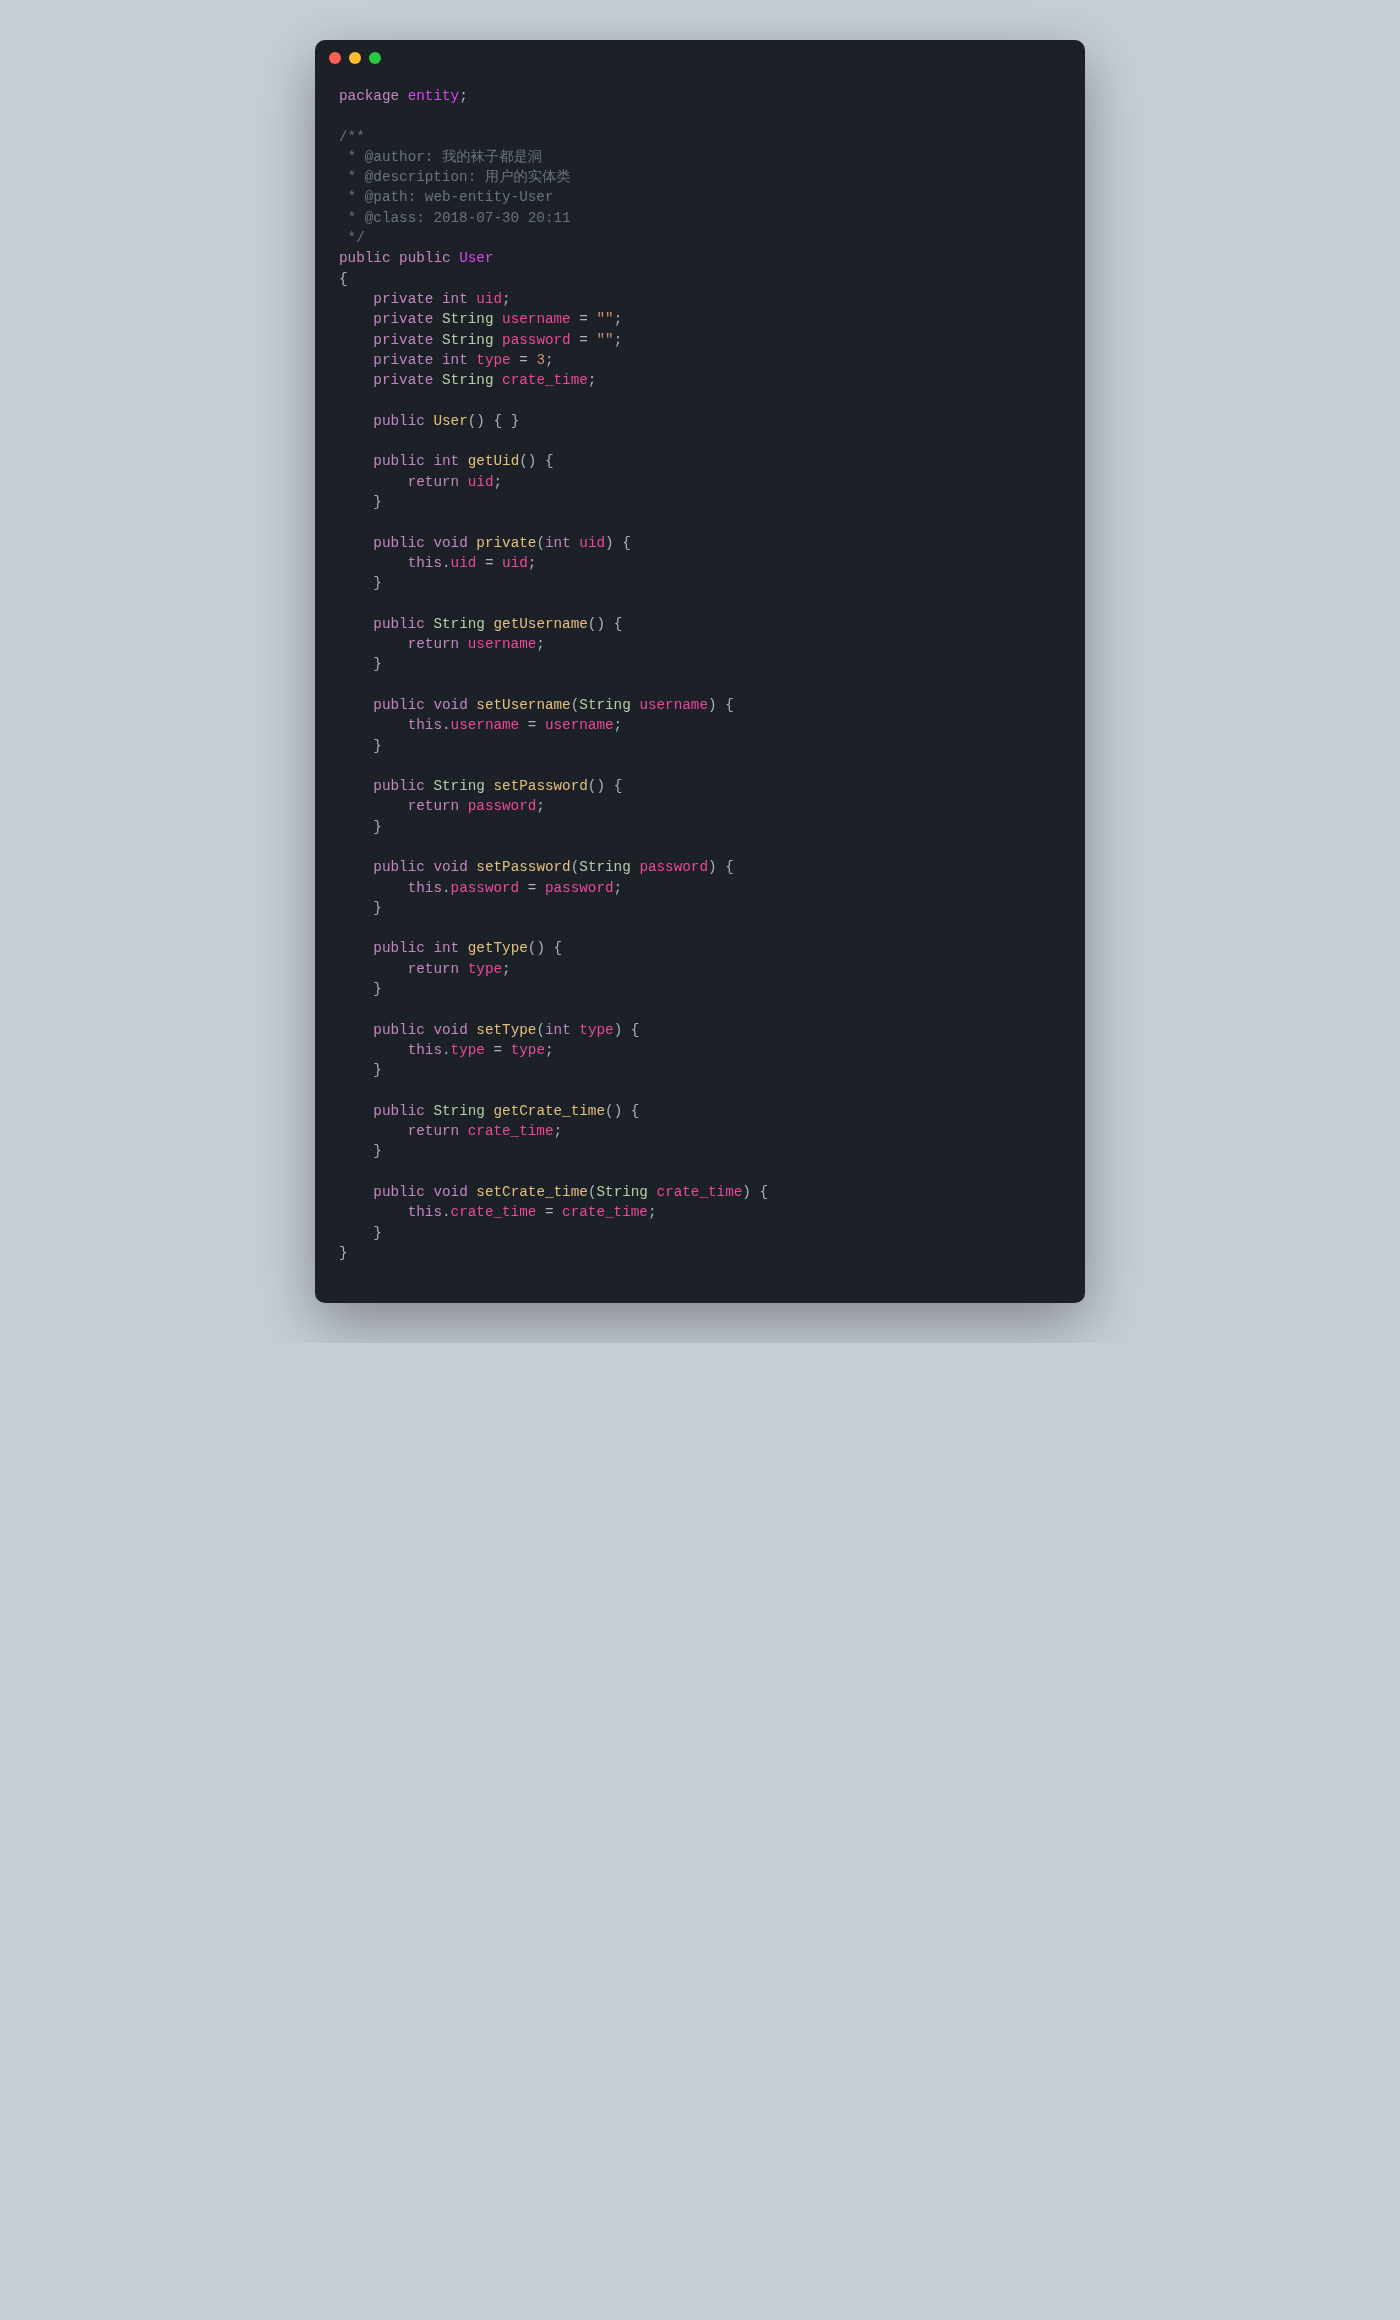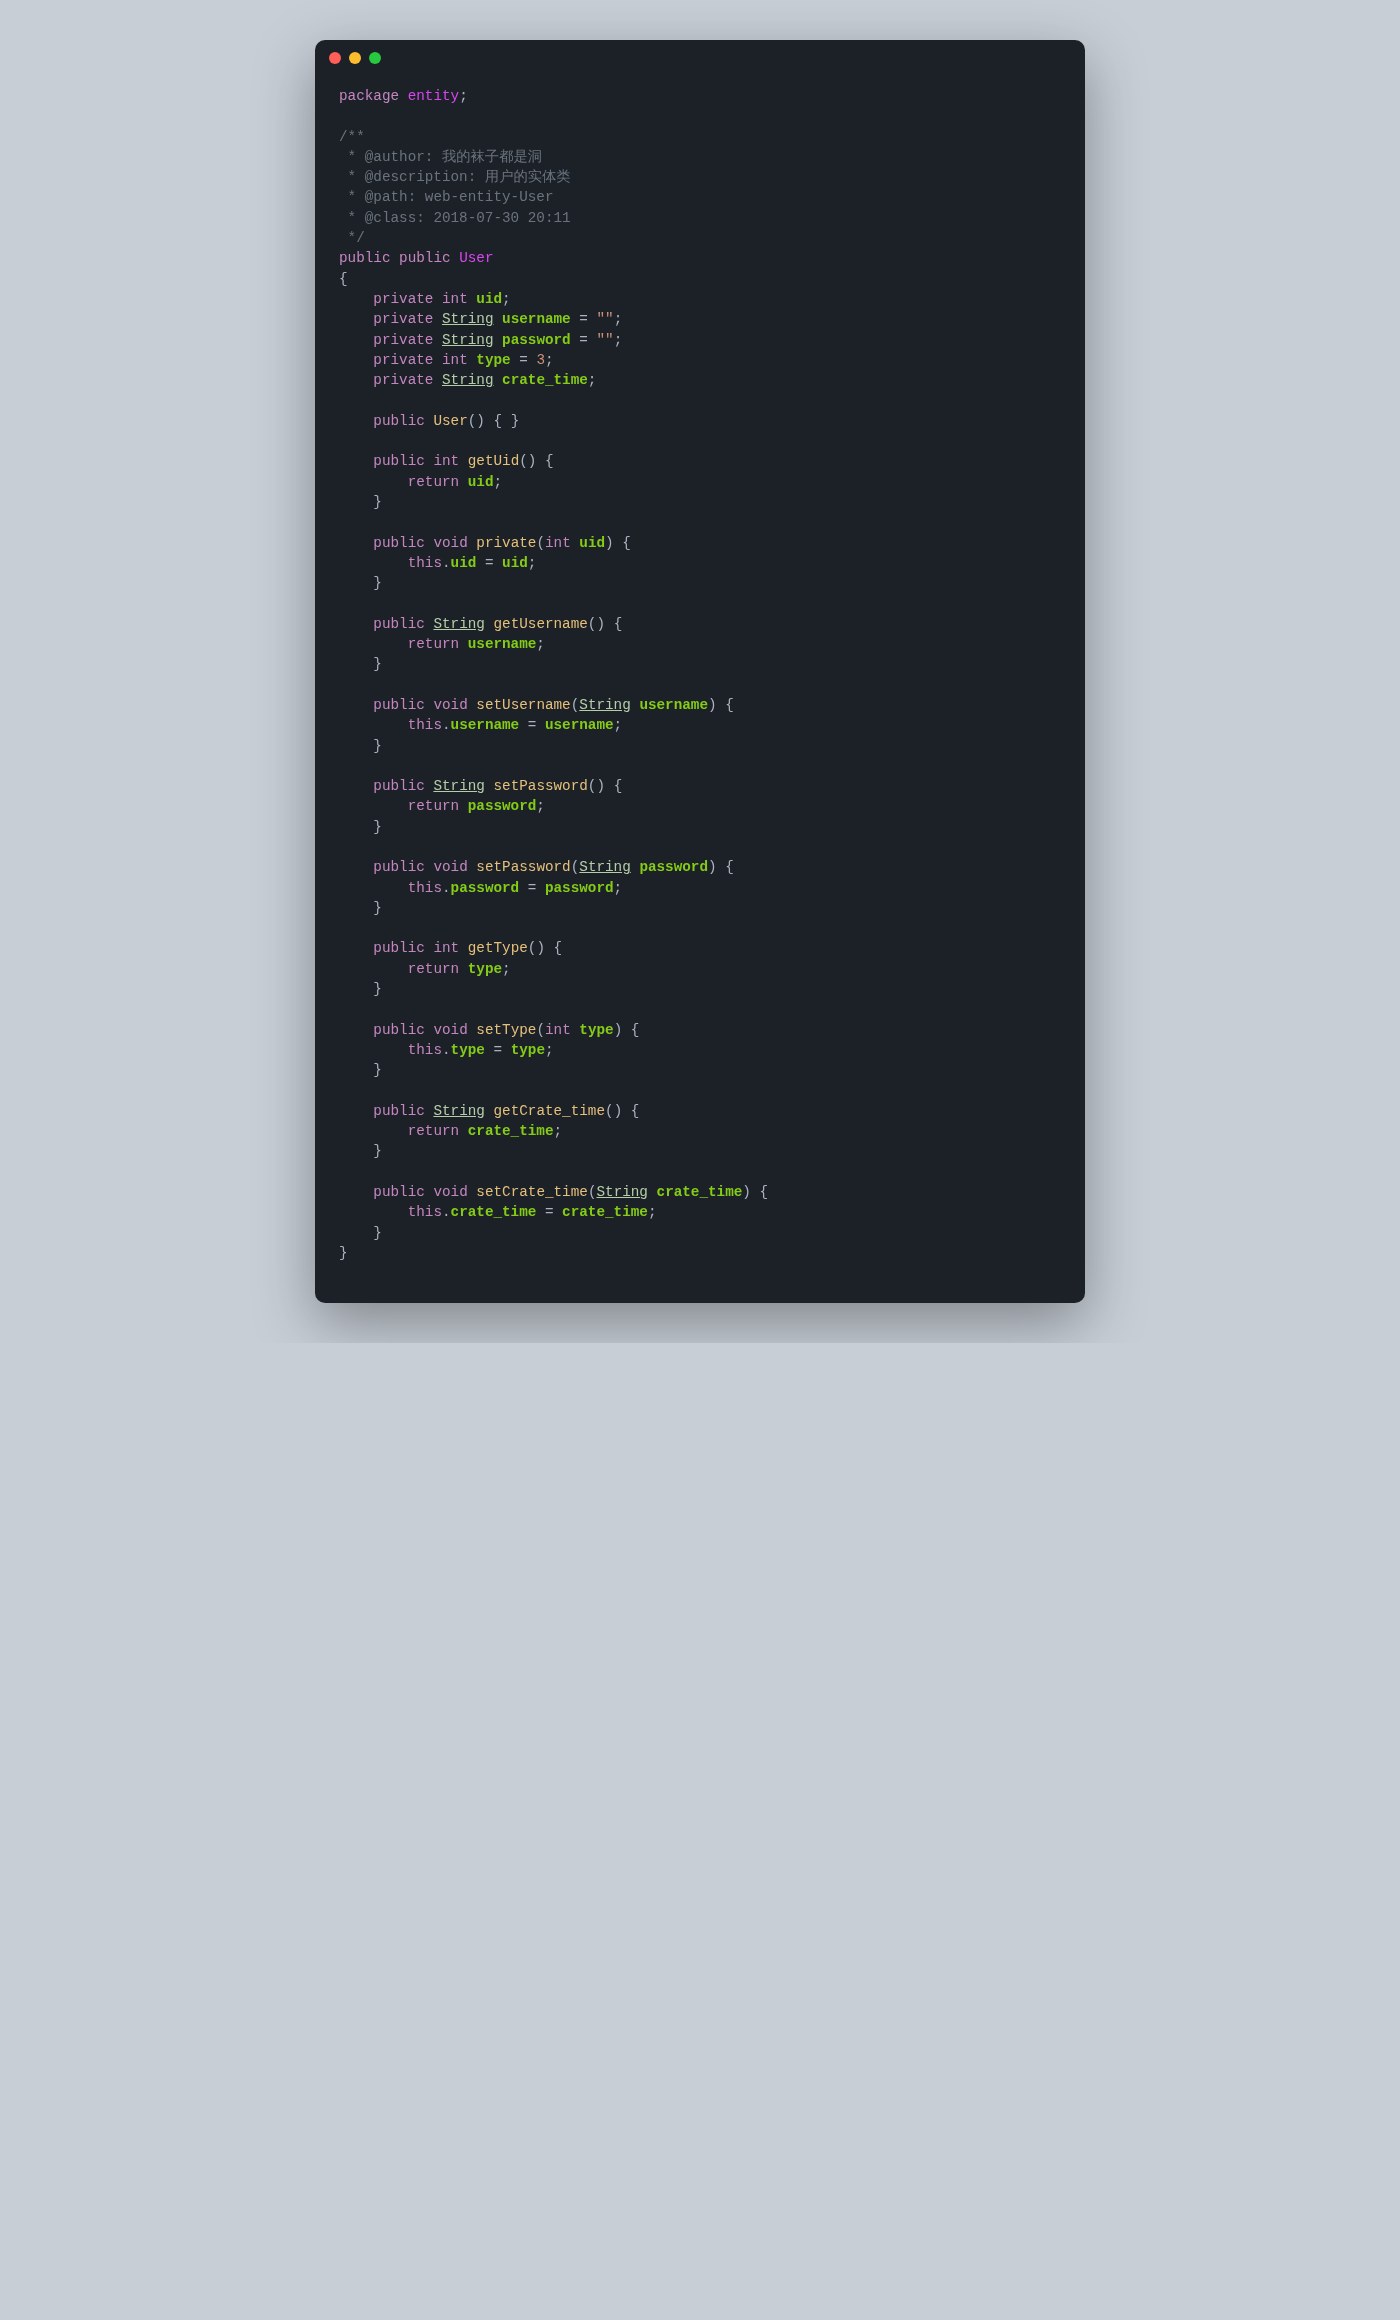--- a/index.html
+++ b/index.html
@@ -35,28 +35,28 @@
   .dot.green { background: #27c93f; }
   .code {
     padding: 10px 24px 10px 24px;
     font-size: 14.3px;
     line-height: 1.42;
     white-space: pre;
     color: #c9d1d9;
     font-family: "SF Mono", Monaco, Menlo, Consolas, "Courier New", monospace;
   }
   .kw   { color: #c586c0; text-align: center; }      
-  .type { color: #b5cea8; text-decoration: underline; }      
+  .type { color: #b5cea8; }      
   .cls  { color: #d946ef; }      
   .fn   { color: #e5c07b; }      
   .num  { color: #ce9178; }      
   .str  { color: #ce9178; }      
   .cmt  { color: #6a737d; }      
   .punc { color: #abb2bf; }      
-  .field{ color: #84cc16; font-weight: bold; }      
+  .field{ color: #ec4899; }      
 </style>
 </head>
 <body>
 
 <div class="window">
   <div class="titlebar">
     <div class="dot red"></div>
     <div class="dot yellow"></div>
     <div class="dot green"></div>
   </div>

